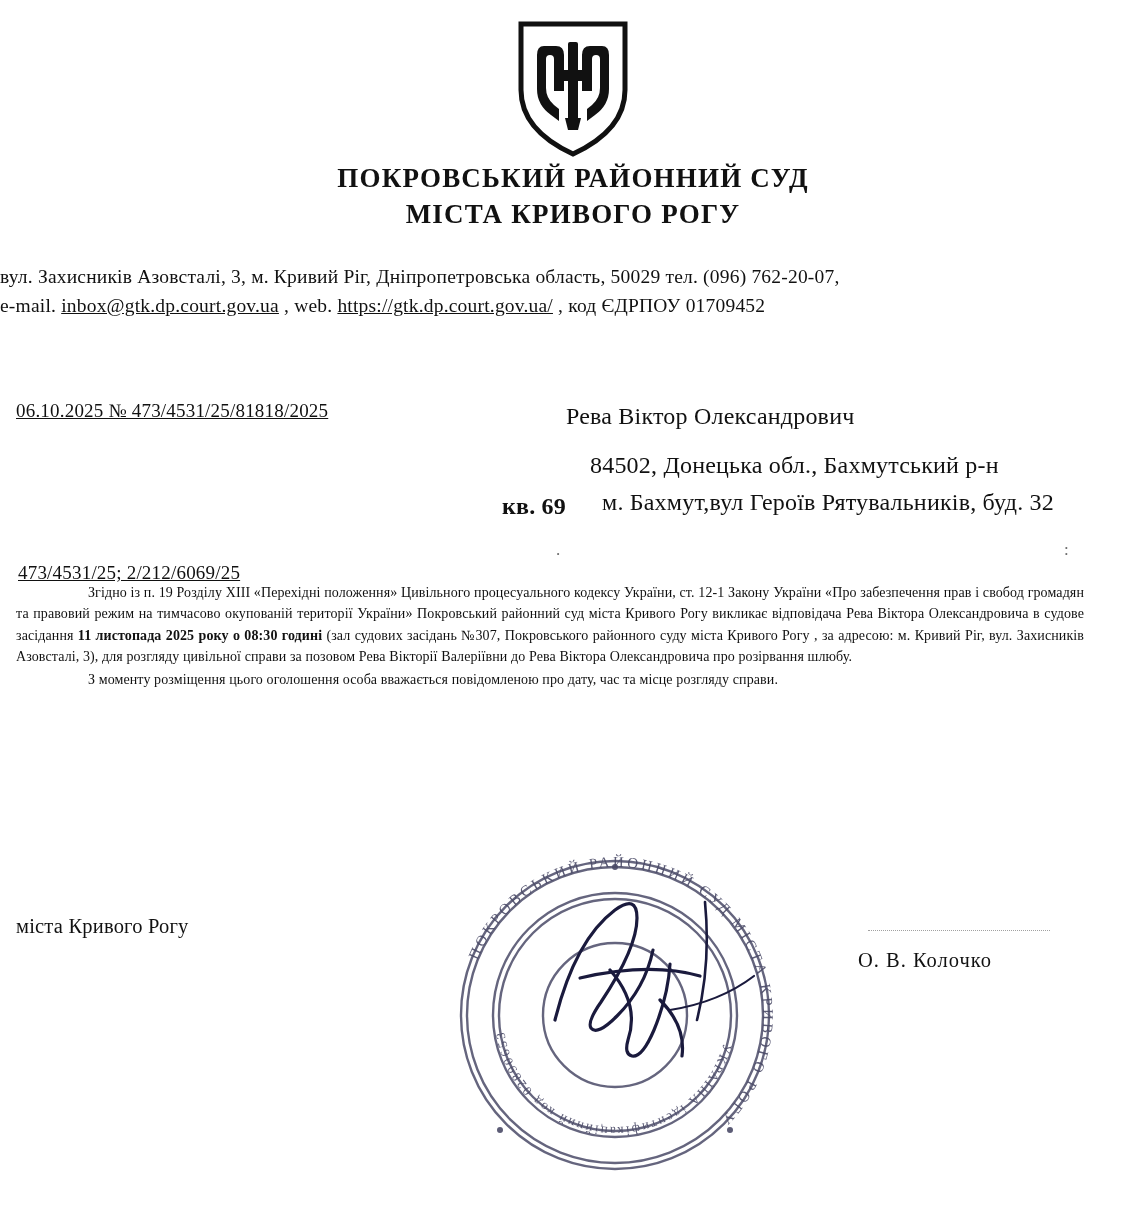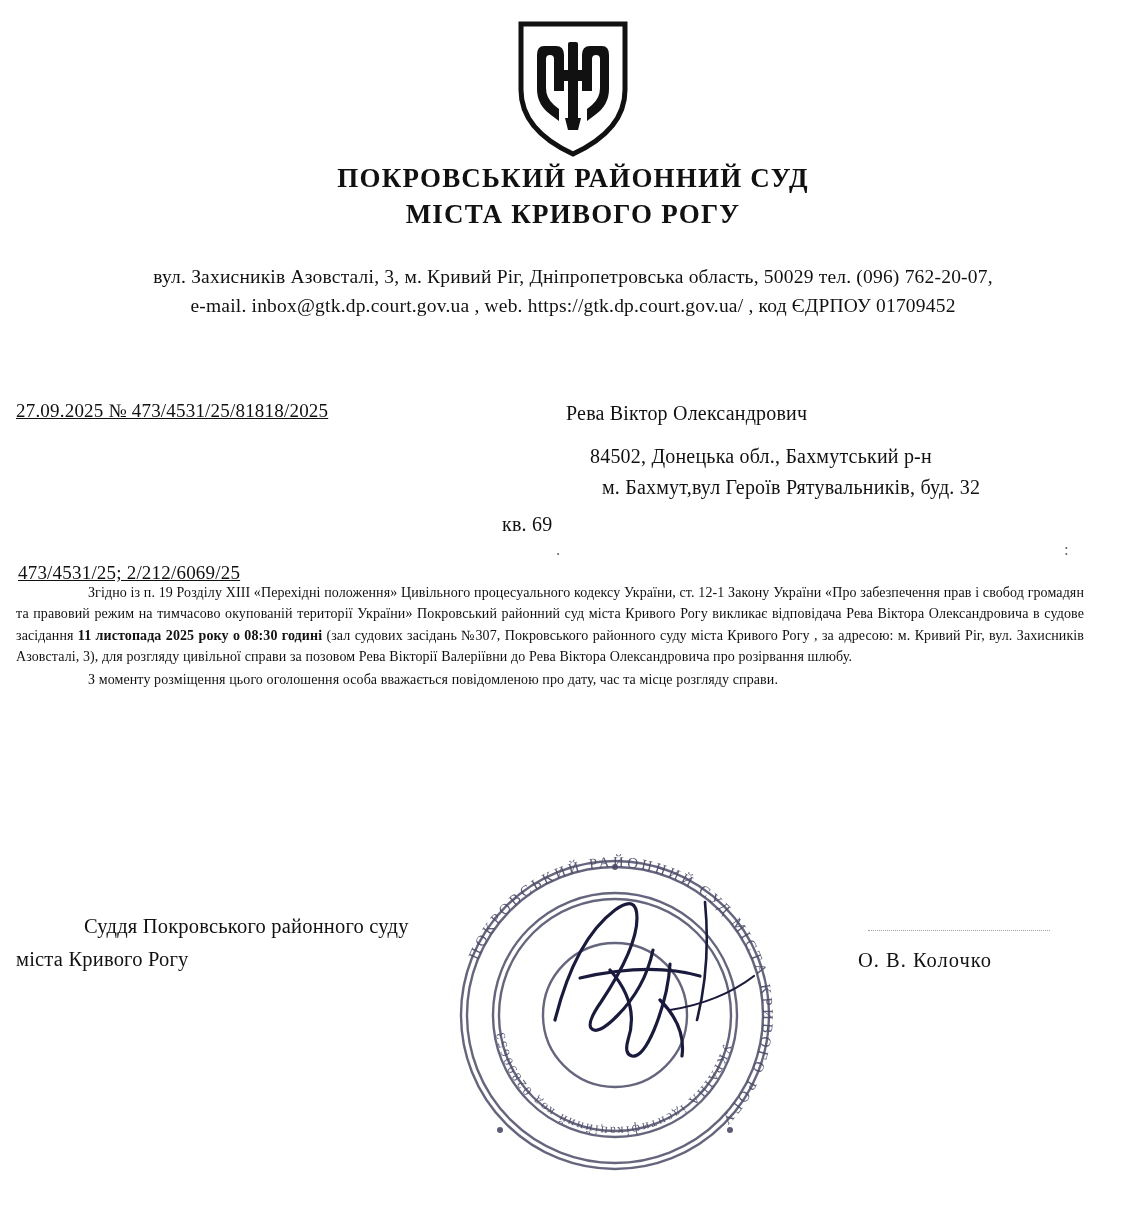--- a/index.html
+++ b/index.html
@@ -49,55 +49,56 @@
   .court-title .line2 {
     display: block;
   }
 
   
   .contacts {
     position: absolute;
     top: 262px;
     left: 0;
     width: 1146px;
-    text-align: center;
     font-size: 19.5px;
     line-height: 1.5;
     letter-spacing: 0.2px;
   }
   .contacts .u {
+    text-decoration: underline;
   }
 
   
   .ref-line {
     position: absolute;
     top: 400px;
     left: 16px;
     font-size: 19px;
     text-decoration: underline;
     letter-spacing: 0.2px;
   }
 
   .addressee {
     position: absolute;
     top: 398px;
     left: 566px;
     width: 560px;
-    font-size: 20px;
+    font-size: 24px;
     line-height: 1.55;
     letter-spacing: 0.2px;
   }
   .addressee .l1 { display: block; }
   .addressee .l2 { display: block; padding-left: 24px; margin-top: 12px; }
   .addressee .l3 { display: block; padding-left: 36px; }
   .addressee .l4 {
     display: block;
     position: absolute;
     left: -64px;
-    top: 111px;
+    top: 90px;
+    font-weight: bold;
   }
 
   .case-numbers {
     position: absolute;
     top: 521px;
     left: 18px;
     font-size: 19px;
     text-decoration: underline;
     letter-spacing: 0.2px;
     margin-top: 41px;
@@ -203,41 +204,40 @@
     <div>вул. Захисників Азовсталі, 3, м. Кривий Ріг,  Дніпропетровська область, 50029 тел. (096) 762-20-07,</div>
     <div>
       <span>e-mail.</span>
       <span class="u">inbox@gtk.dp.court.gov.ua</span>
       <span>,  web.</span>
       <span class="u">https://gtk.dp.court.gov.ua/</span>
       <span>, код ЄДРПОУ 01709452</span>
     </div>
   </div>
 
-  <div class="ref-line">27.09.2025 №  473/4531/25/81818/2025</div>
+  <div class="ref-line">06.10.2025 №  473/4531/25/81818/2025</div>
 
   <div class="addressee">
     <span class="l1">Рева Віктор Олександрович</span>
     <span class="l2">84502,  Донецька обл.,  Бахмутський р-н</span>
     <span class="l3">м. Бахмут,вул  Героїв Рятувальників, буд. 32</span>
     <span class="l4">кв. 69</span>
   </div>
 
   <div class="case-numbers">473/4531/25; 2/212/6069/25</div>
 
   <div class="faint-mark m1">.</div>
   <div class="faint-mark m2">:</div>
 
   <div class="body-text">
     <p><span>Згідно із п. 19 Розділу XIII «Перехідні положення» Цивільного процесуального кодексу України,  ст. 12-1 Закону України «Про забезпечення прав і свобод громадян та правовий режим на тимчасово окупованій території України» Покровський районний суд міста Кривого Рогу викликає відповідача Рева Віктора Олександровича в судове засідання </span><b>11 листопада  2025 року о 08:30 годині</b><span> (зал судових засідань №307, Покровського районного суду міста Кривого Рогу , за адресою: м. Кривий Ріг, вул. Захисників Азовсталі, 3), для розгляду цивільної справи за позовом Рева Вікторії Валеріївни до Рева Віктора Олександровича про розірвання шлюбу.</span></p>
     <p>З моменту розміщення цього оголошення особа вважається повідомленою про дату, час та місце розгляду справи.</p>
   </div>
 
   <div class="signature">
-    <span class="sig-line1">Суддя  Покровського районного суду</span>
     <span class="sig-line2">міста Кривого Рогу</span>
     <span class="sig-name">О.  В.  Колочко</span>
   </div>
   <div class="sig-name-underline"></div>
 
   <div class="stamp">
     <svg width="350" height="350" viewBox="0 0 350 350" aria-hidden="true">
       <defs>
         <path id="outerArc" d="M 175,175 m -148,0 a 148,148 0 1,1 296,0 a 148,148 0 1,1 -296,0"></path>
         <path id="innerArc" d="M 175,175 m -112,0 a 112,112 0 1,1 224,0 a 112,112 0 1,1 -224,0"></path>

